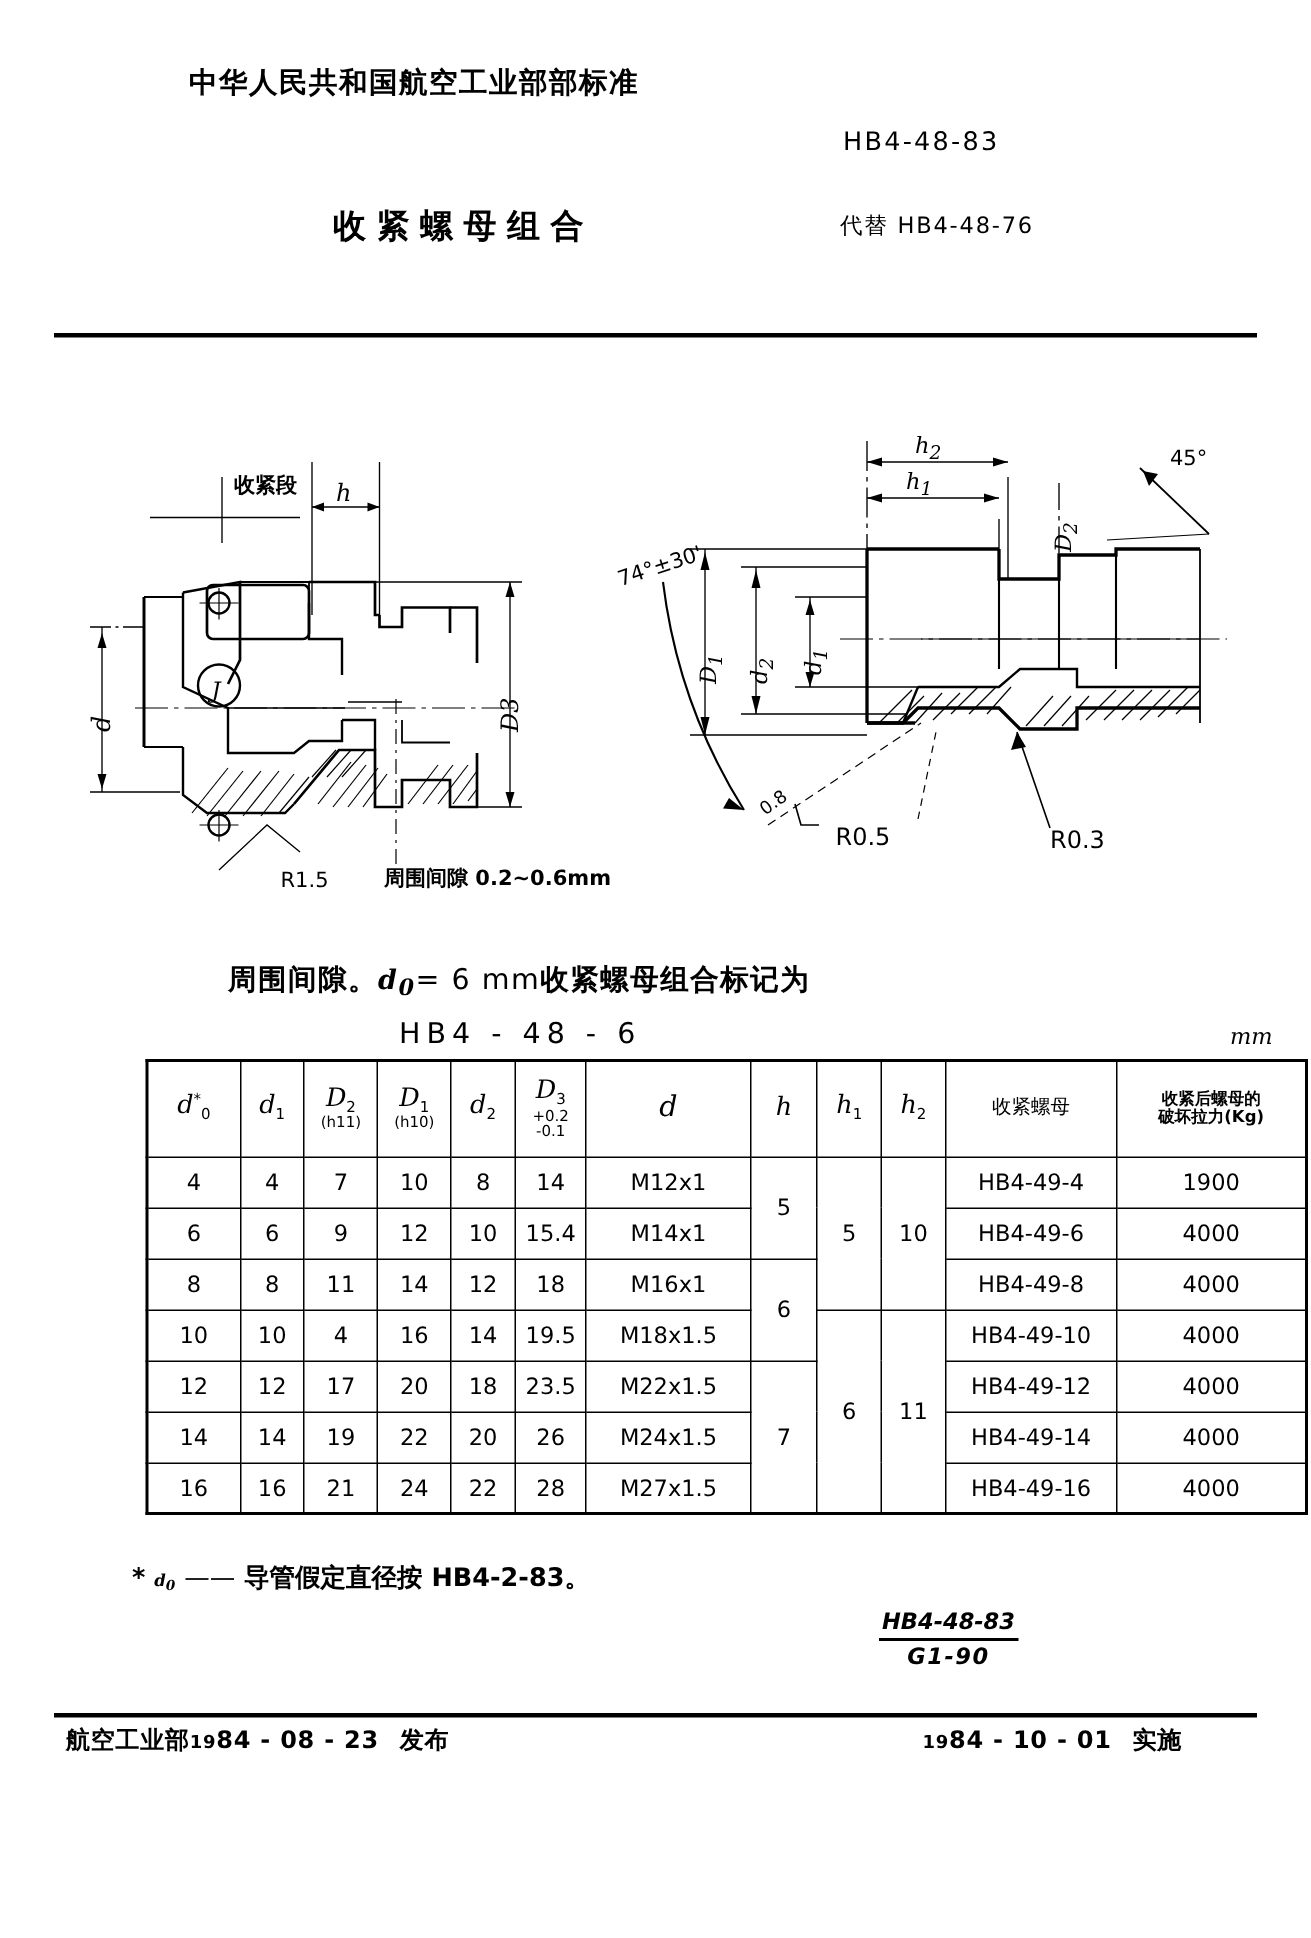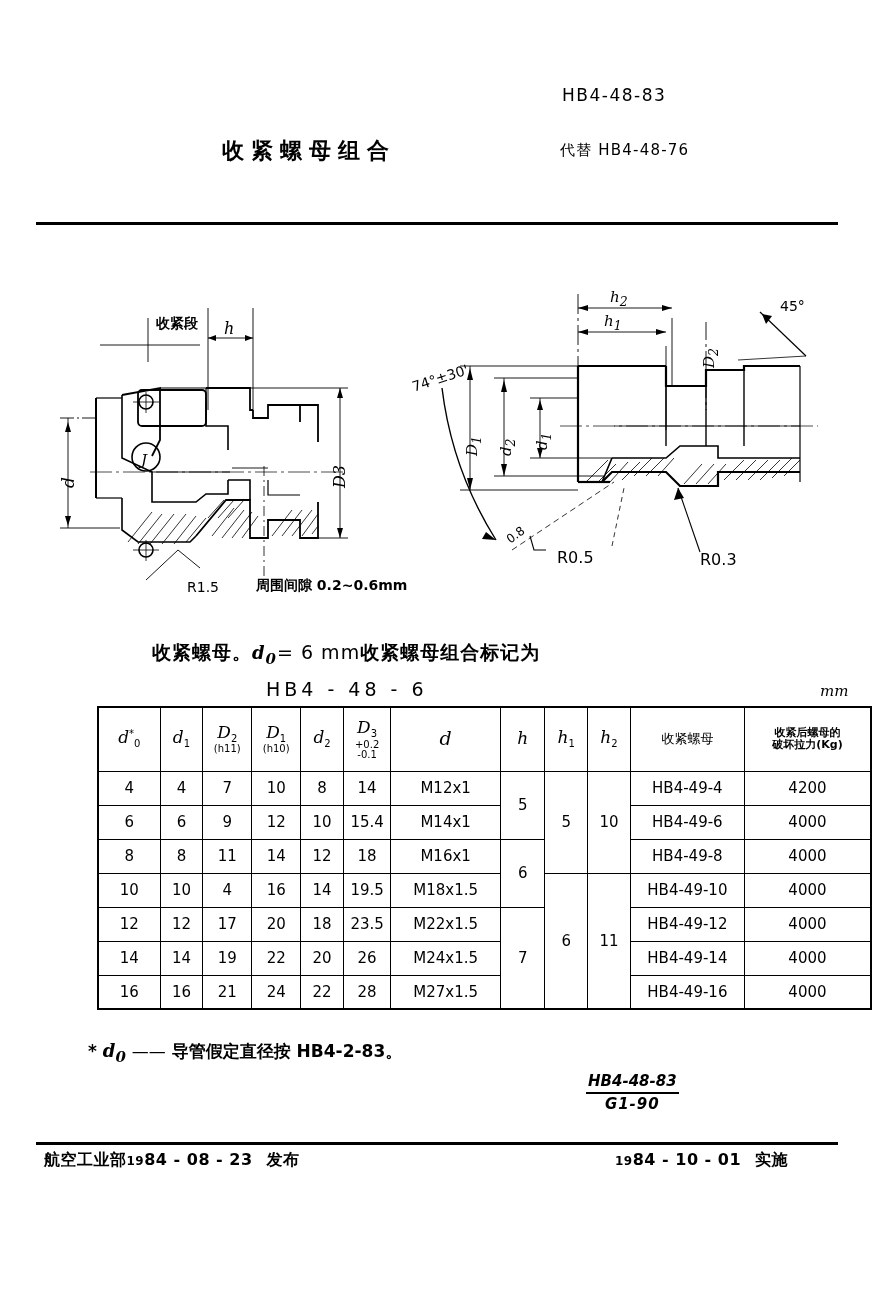--- a/index.html
+++ b/index.html
@@ -129,20 +129,21 @@
     font-weight:bold; font-size:16px; letter-spacing:.5px;
   }
   .foot-left .yr, .foot-right .yr{ font-size:12px; }
   .foot-pub{ margin-left:14px; }
 </style>
 </head>
 <body>
 
 <div class="pg">
 
+  <div class="hdr-ministry">中华人民共和国航空工业部部标准</div>
   <div class="hdr-code">HB4-48-83</div>
   <div class="hdr-title">收紧螺母组合</div>
   <div class="hdr-replaces">代替 HB4-48-76</div>
   <div class="rule-top"></div>
 
   <div class="draw-area">
     <svg width="874" height="370" viewBox="0 0 874 370">
       <g stroke="#000" fill="none" stroke-width="1.6">
 
         <g stroke-width="0.9">
@@ -348,21 +349,21 @@
     <span class="lbl" style="left:411px; top:120px; font-size:14px; transform:rotate(-18deg);">74°±30'</span>
     <span class="lbl it rot90" style="left:463px; top:206px; font-size:15px;">D<sub>1</sub></span>
     <span class="lbl it rot90" style="left:497px; top:206px; font-size:15px;">d<sub>2</sub></span>
     <span class="lbl it rot90" style="left:533px; top:200px; font-size:15px;">d<sub>1</sub></span>
     <span class="lbl" style="left:506px; top:278px; font-size:12px; transform:rotate(-36deg);">0.8</span>
     <span class="lbl" style="left:557px; top:298px; font-size:16px;">R0.5</span>
     <span class="lbl" style="left:700px; top:300px; font-size:16px;">R0.3</span>
   </div>
 
   <div class="mark-ex">
-    <span>收紧螺母。</span><span class="lbl it" style="position:static; font-size:18px;">d<sub>0</sub></span><span style="font-weight:normal;">= 6 mm</span><span>收紧螺母组合标记为</span>
+    <span>周围间隙。</span><span class="lbl it" style="position:static; font-size:18px;">d<sub>0</sub></span><span style="font-weight:normal;">= 6 mm</span><span>收紧螺母组合标记为</span>
   </div>
   <div class="mark-code">HB4 - 48 - 6</div>
   <div class="unit-mm">mm</div>
 
   <div class="tbl-wrap">
     <table class="spec t-out">
       <thead>
         <tr>
           <th class="c0">
             <span class="ital">d</span><span class="sup">*</span><span class="sub">0</span>
@@ -411,21 +412,21 @@
           <td>4</td>
           <td>7</td>
           <td>10</td>
           <td>8</td>
           <td>14</td>
           <td>M12x1</td>
           <td rowspan="2">5</td>
           <td rowspan="3">5</td>
           <td rowspan="3">10</td>
           <td>HB4-49-4</td>
-          <td>4200</td>
+          <td>1900</td>
         </tr>
         <tr>
           <td>6</td>
           <td>6</td>
           <td>9</td>
           <td>12</td>
           <td>10</td>
           <td>15.4</td>
           <td>M14x1</td>
           <td>HB4-49-6</td>
@@ -489,21 +490,21 @@
           <td>M27x1.5</td>
           <td>HB4-49-16</td>
           <td>4000</td>
         </tr>
       </tbody>
     </table>
   </div>
 
   <div class="footnote">
     <span>*</span>
-    <span class="lbl it" style="position:static; font-size:18px;">d<sub>0</sub></span>
+    <span class="lbl it" style="position:static; font-size:11px;">d<sub>0</sub></span>
     <span class="ndash">——</span>
     <span>导管假定直径按 HB4-2-83。</span>
   </div>
 
   <div class="stamp">
     <span class="line1">HB4-48-83</span>
     <span class="line2">G1-90</span>
   </div>
 
   <div class="rule-bot"></div>

